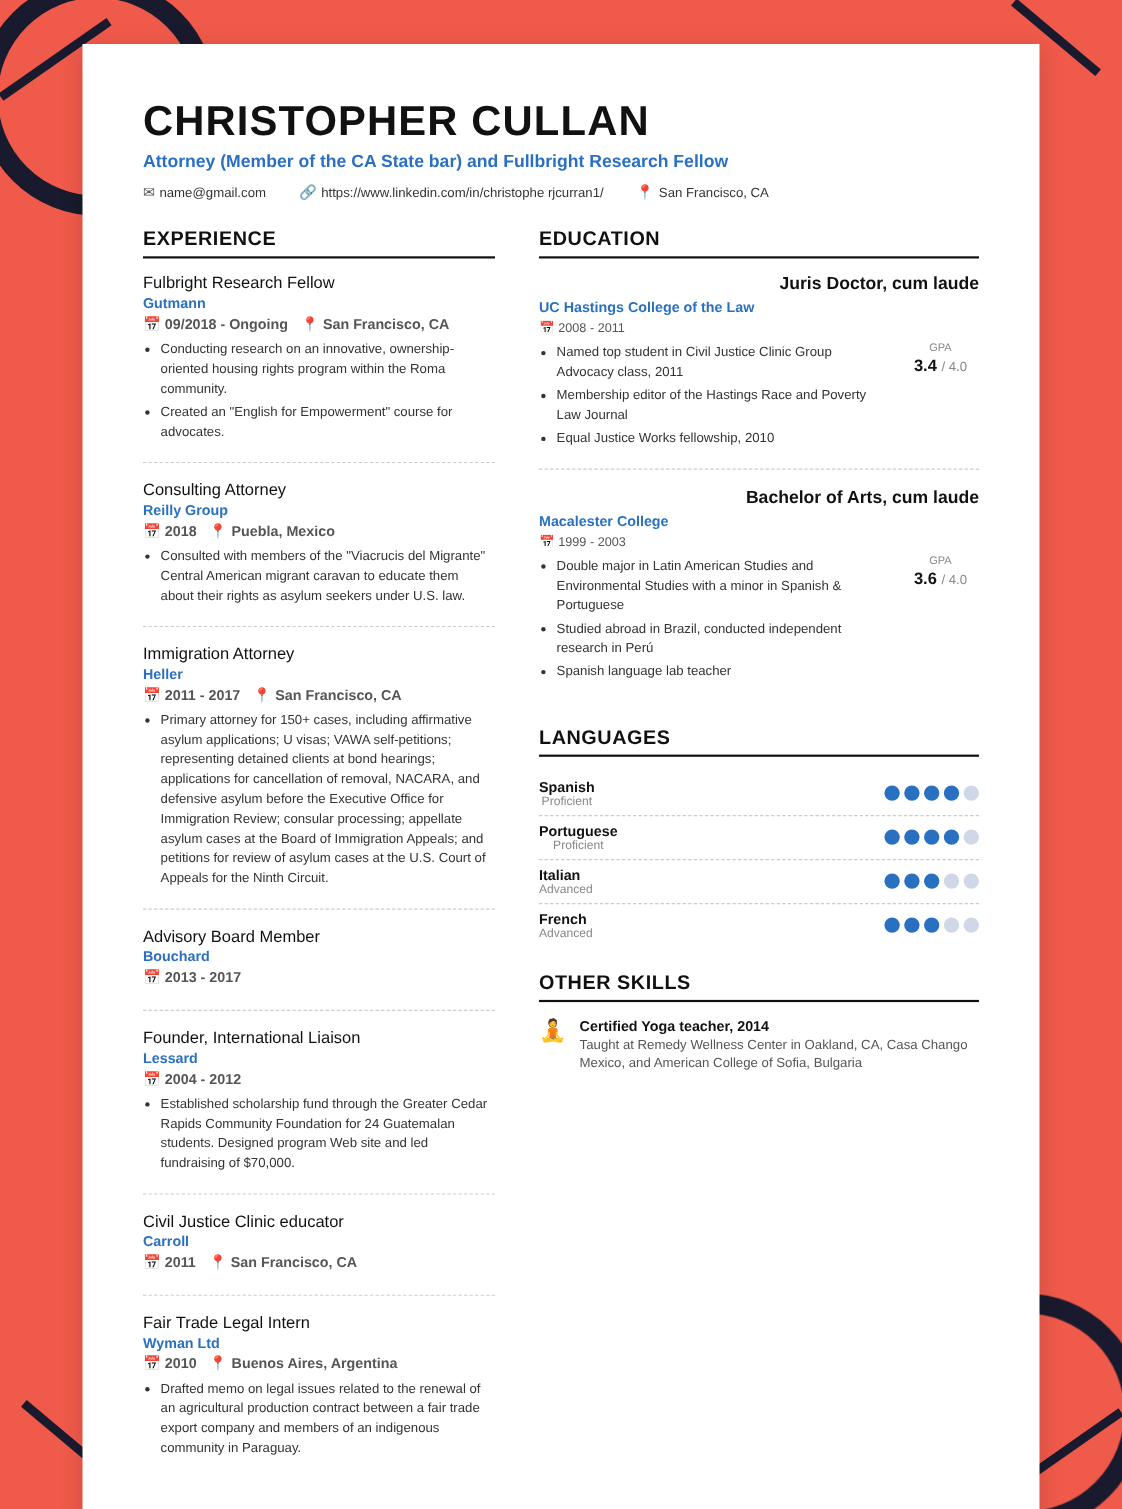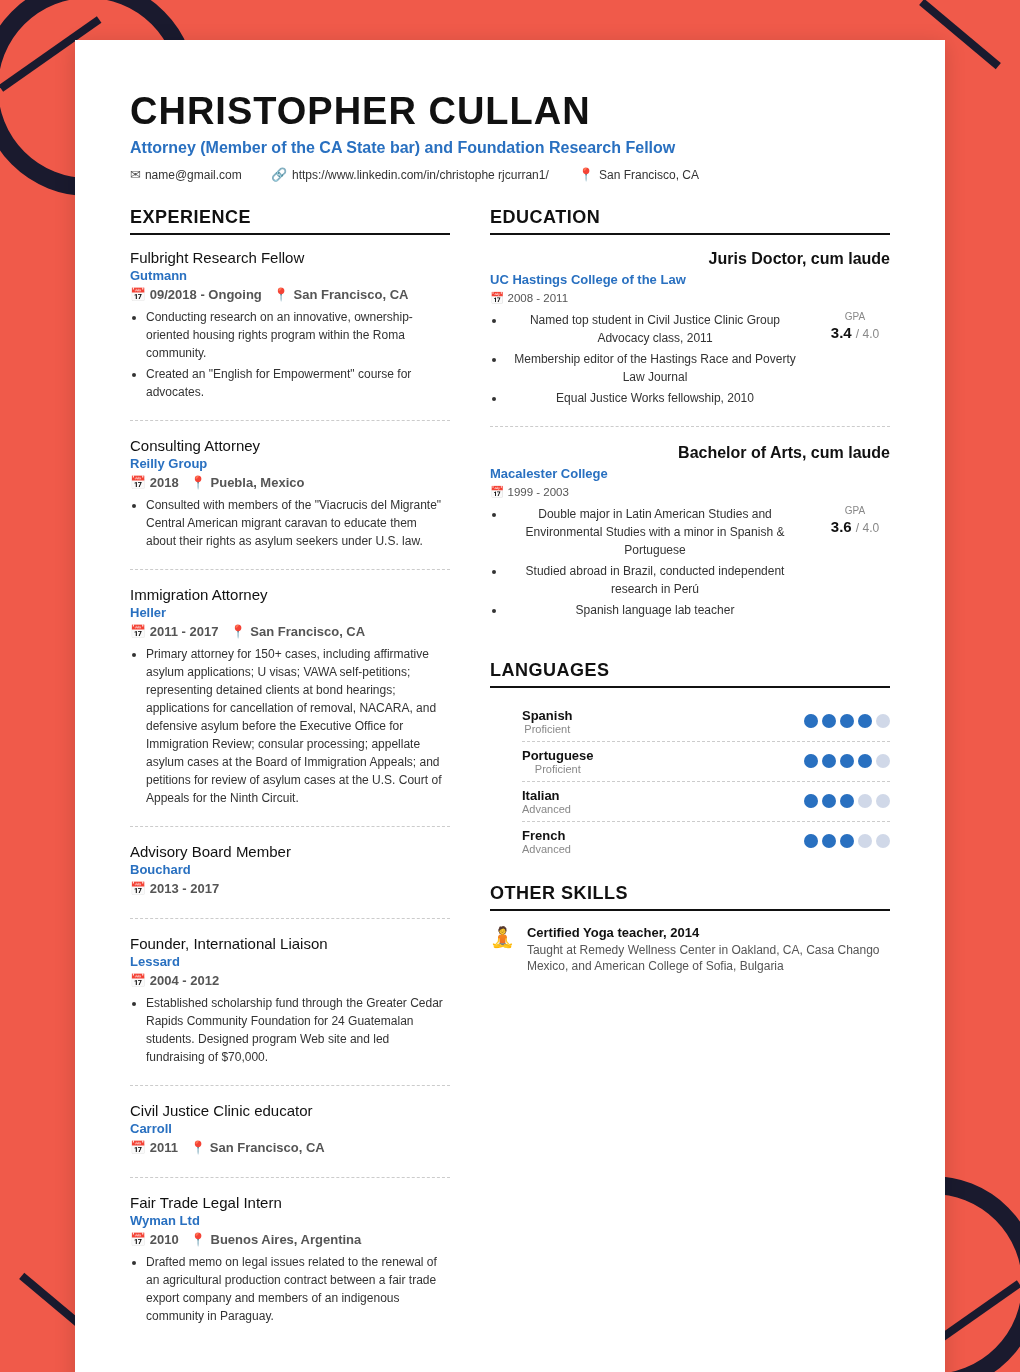--- a/index.html
+++ b/index.html
@@ -189,21 +189,20 @@
       gap: 16px;
       align-items: flex-start;
     }
     .edu-bullets {
       list-style: disc;
       padding-left: 16px;
       font-size: 12px;
       color: #333;
       line-height: 1.5;
       flex: 1;
-      text-align: center;
     }
     .edu-bullets li { margin-bottom: 3px; }
     .gpa-box {
       text-align: center;
       flex: 0 0 70px;
     }
     .gpa-label {
       font-size: 10px;
       color: #888;
       margin-bottom: 2px;
@@ -213,21 +212,20 @@
       font-weight: 700;
       color: #111;
     }
     
     .lang-item {
       display: flex;
       align-items: center;
       justify-content: space-between;
       padding: 6px 0;
       border-bottom: 1px dashed #ccc;
-      margin-left: 32px;
     }
     .lang-item:last-child { border-bottom: none; }
     .lang-name {
       font-size: 13px;
       font-weight: 700;
       color: #111;
     }
     .lang-level {
       font-size: 11px;
       color: #888;
@@ -282,21 +280,21 @@
 <body>
 <div class="corner-tl"></div>
 <div class="corner-tr"></div>
 <div class="corner-bl"></div>
 <div class="corner-br"></div>
 
 <div class="resume-page">
 
   <div class="header">
     <div class="name">CHRISTOPHER CULLAN</div>
-    <div class="title">Attorney (Member of the CA State bar) and Foundation Research Fellow</div>
+    <div class="title">Attorney (Member of the CA State bar) and Fullbright Research Fellow</div>
     <div class="contact-row">
       <div class="contact-item">
         <span class="contact-icon">✉</span>
         <span>name@gmail.com</span>
       </div>
       <div class="contact-item">
         <span class="contact-icon">🔗</span>
         <span>https://www.linkedin.com/in/christophe rjcurran1/</span>
       </div>
       <div class="contact-item">

